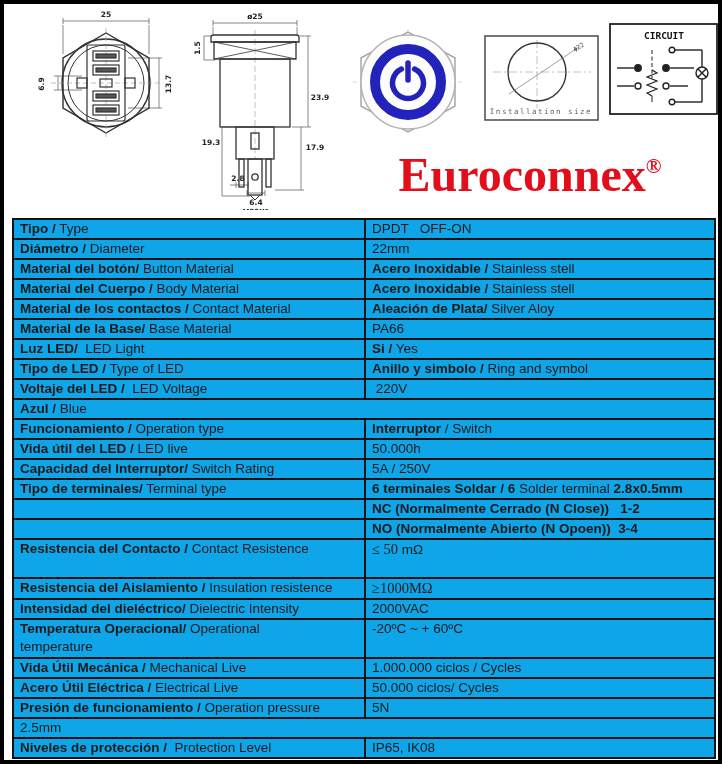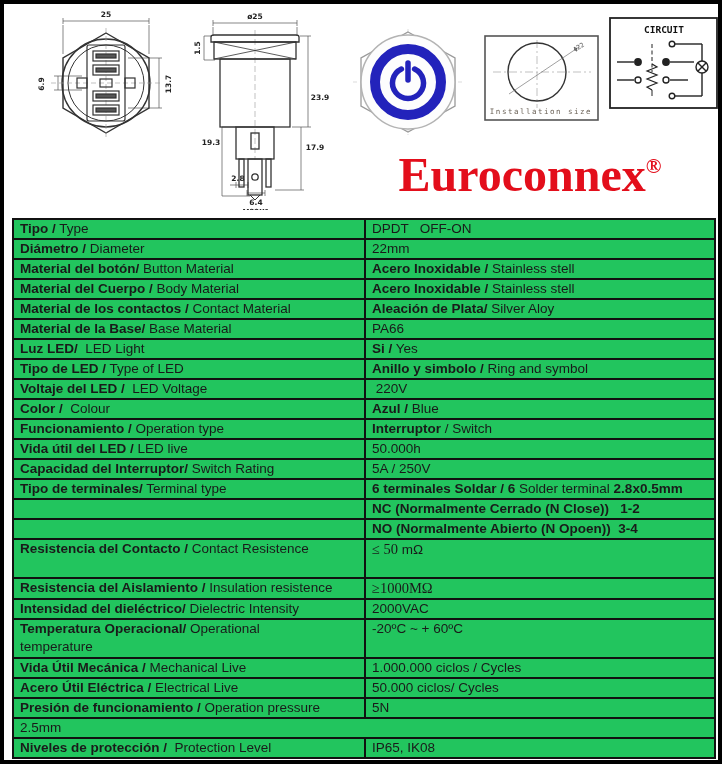--- a/index.html
+++ b/index.html
@@ -15,21 +15,21 @@
   .cap{font-family:"DejaVu Sans Mono",monospace;}
   .logo{
     position:absolute;left:338px;top:134px;width:376px;text-align:center;
     font-family:"Liberation Serif",serif;font-weight:bold;font-size:48px;
     line-height:56px;white-space:nowrap;
   }
   .logo sup{font-size:21px;vertical-align:18px;}
   
   .spec-table{
     position:absolute;left:8px;top:214px;width:704px;box-sizing:border-box;
-    border:2px solid #111;background:#22c55e;
+    border:2px solid #111;background:#0ea5e9;
   }
   .tr{display:flex;border-bottom:2px solid #111;min-height:18px;}
   .tr:last-child{border-bottom:none;}
   .tr.tall{min-height:37px;}
   .td{
     box-sizing:border-box;padding:0 6px;font-size:13.5px;line-height:18px;
     white-space:pre-wrap;align-self:stretch;
   }
   .td-label{width:352px;border-right:2px solid #111;flex:none;}
   .td-value{flex:1;}
@@ -162,21 +162,21 @@
         <line x1="54" y1="6" x2="54" y2="74"></line>
           <line x1="10" y1="38" x2="108" y2="38"></line>
       </g>
       <circle cx="54" cy="38" r="29" fill="none" stroke="#333" stroke-width="1.4"></circle>
       <line x1="26" y1="60" x2="96" y2="13" stroke="#777" stroke-width="0.7"></line>
       <text class="cap" x="97" y="15" font-size="6.5" fill="#444" transform="rotate(-34 97 15)" text-anchor="middle">Φ22</text>
       <text class="cap" x="58" y="80" font-size="7.5" letter-spacing="1.5" fill="#6b6257" text-anchor="middle">Installation size</text>
     </svg>
   </div>
 
-  <div class="fig" style="left:604px;top:12px;">
+  <div class="fig" style="left:604px;top:18px;">
     <svg width="112" height="95" viewBox="0 0 112 95">
       <rect x="2" y="2" width="107" height="90" fill="#fff" stroke="#222" stroke-width="1.8"></rect>
       <text class="cap" x="56" y="17" font-size="9.5" font-weight="bold" fill="#111" text-anchor="middle">CIRCUIT</text>
       <g stroke="#222" stroke-width="1.4" fill="none">
         <line x1="9" y1="46" x2="26" y2="46"></line>
         <circle cx="30" cy="46" r="3.2" fill="#222"></circle>
         <circle cx="58" cy="46" r="3.2" fill="#222"></circle>
         <line x1="62" y1="46" x2="86" y2="46"></line>
         <line x1="9" y1="64" x2="26" y2="64"></line>
         <circle cx="30" cy="64" r="3" fill="#fff"></circle>
@@ -244,21 +244,20 @@
       <div class="td td-label"><span class="b">Tipo de LED /</span><span> Type of LED</span></div>
       <div class="td td-value"><span class="b">Anillo y simbolo /</span><span> Ring and symbol</span></div>
     </div>
 
     <div class="tr">
       <div class="td td-label"><span class="b">Voltaje del LED /</span><span>  LED Voltage</span></div>
       <div class="td td-value"><span> 220V</span></div>
     </div>
 
     <div class="tr">
-      <div class="td td-label"><span class="b">Color /</span><span>  Colour</span></div>
       <div class="td td-value"><span class="b">Azul /</span><span> Blue</span></div>
     </div>
 
     <div class="tr">
       <div class="td td-label"><span class="b">Funcionamiento /</span><span> Operation type</span></div>
       <div class="td td-value"><span class="b">Interruptor</span><span> / Switch</span></div>
     </div>
 
     <div class="tr">
       <div class="td td-label"><span class="b">Vida útil del LED /</span><span> LED live</span></div>

